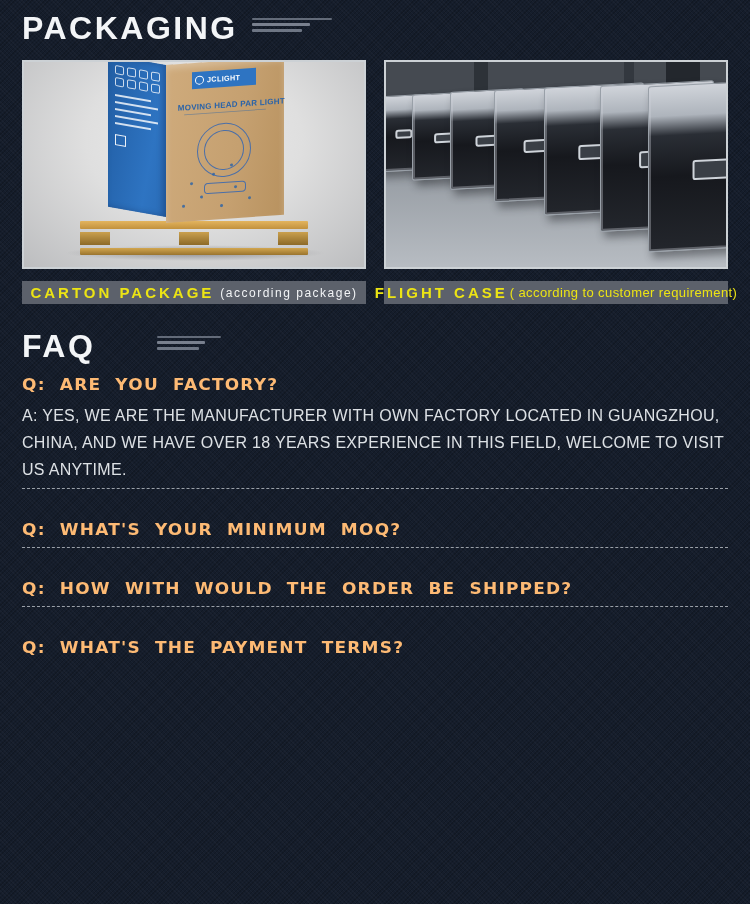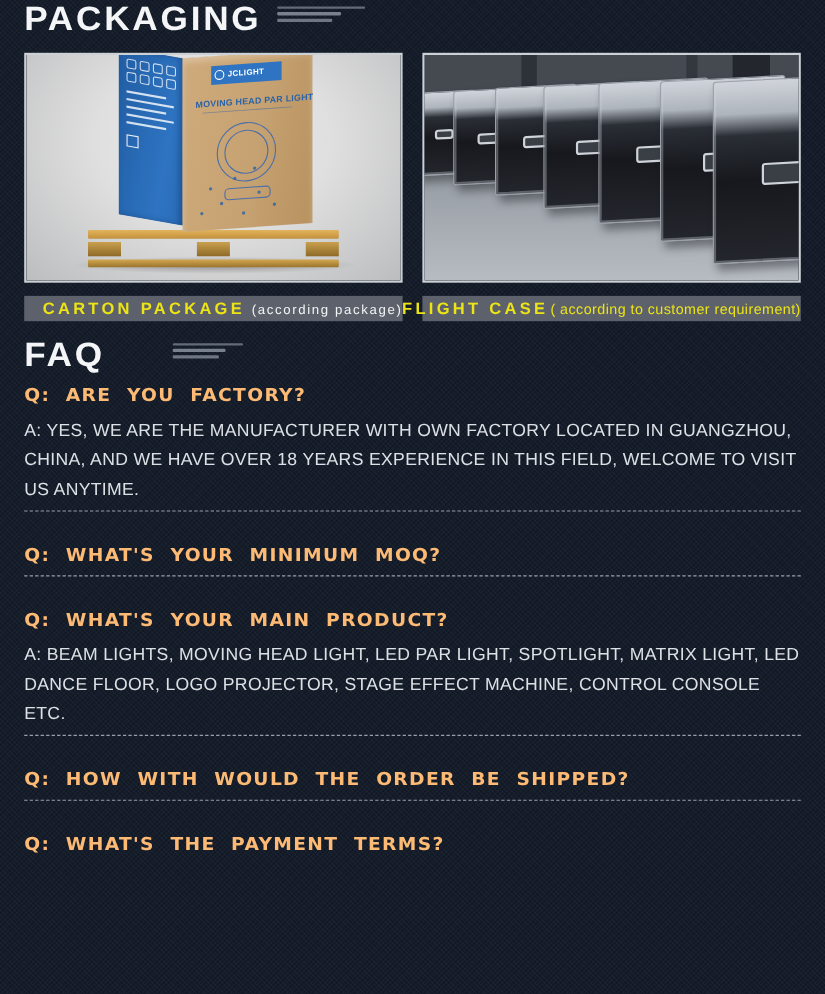--- a/index.html
+++ b/index.html
@@ -9,21 +9,21 @@
     font-family:"Liberation Sans", sans-serif;
     background-color:#151d2b;
     background-image:
       repeating-linear-gradient(45deg, rgba(255,255,255,0.025) 0 1px, transparent 1px 3px),
       repeating-linear-gradient(-45deg, rgba(0,0,0,0.18) 0 1px, transparent 1px 3px);
     color:#e3e6e9;
   }
   .page { width:750px; height:904px; padding:0 22px; }
 
   
-  .section-header { display:flex; align-items:flex-start; }
+  .section-header { display:flex; align-items:flex-start; padding-top:12px; }
   .section-header h1 {
     color:#f3f5f7; font-size:32px; line-height:34px; font-weight:bold;
     letter-spacing:2.5px; transform:scaleY(.96); transform-origin:left top;
   }
   .speed-lines { margin:6px 0 0 14px; display:flex; flex-direction:column; gap:3px; }
   .speed-lines i { display:block; background:#7e8694; border-radius:1px; }
   .speed-lines i:nth-child(1) { width:80px; height:2px; opacity:.75; }
   .speed-lines i:nth-child(2) { width:58px; height:3px; opacity:.95; }
   .speed-lines i:nth-child(3) { width:50px; height:3px; opacity:.85; }
   .speed-lines.small i:nth-child(1){ width:64px; }
@@ -94,21 +94,21 @@
   .fcase.c2 { left:26px;  bottom:88px; width:64px; height:86px; }
   .fcase.c3 { left:64px;  bottom:79px; width:74px; height:98px; }
   .fcase.c4 { left:108px; bottom:67px; width:86px; height:112px; }
   .fcase.c5 { left:158px; bottom:54px; width:100px; height:128px; }
   .fcase.c6 { left:214px; bottom:38px; width:114px; height:146px; }
   .fcase.c7 { left:262px; bottom:18px; width:130px; height:166px; }
 
   
   .captions { display:flex; gap:18px; margin-top:12px; }
   .caption { width:344px; height:23px; background:#5c616b;
-    display:flex; align-items:center; justify-content:flex-end; white-space:nowrap; }
+    display:flex; align-items:center; justify-content:center; white-space:nowrap; }
   .cap-title { color:#ece414; font-weight:bold; font-size:15px; letter-spacing:3px; }
   .cap-note { font-size:12px; letter-spacing:1.5px; margin-left:6px; }
   .cap-note.white { color:#f2f4f6; }
   .cap-note.yellow { color:#ece414; letter-spacing:.4px; font-size:13px; margin-left:2px; }
 
   
   .faq-header { margin-top:14px;gap:48px; }
   .faq-item { padding-top:30px; }
   .faq-item:first-child { padding-top:10px; }
   .q { color:#fdba74; font-family:"DejaVu Sans", sans-serif; font-weight:bold;
@@ -238,25 +238,20 @@
       <h3 class="q">Q: ARE YOU FACTORY?</h3>
       <p class="a">A: YES, WE ARE THE MANUFACTURER WITH OWN FACTORY LOCATED IN GUANGZHOU, CHINA, AND WE HAVE OVER 18 YEARS EXPERIENCE IN THIS FIELD, WELCOME TO VISIT US ANYTIME.</p>
       <div class="divider"></div>
     </section>
 
     <section class="faq-item">
       <h3 class="q">Q: WHAT'S YOUR MINIMUM MOQ?</h3>
       <div class="divider"></div>
     </section>
 
-    <section class="faq-item">
-      <h3 class="q">Q: WHAT'S YOUR MAIN PRODUCT?</h3>
-      <p class="a">A: BEAM LIGHTS, MOVING HEAD LIGHT, LED PAR LIGHT, SPOTLIGHT, MATRIX LIGHT, LED DANCE FLOOR, LOGO PROJECTOR, STAGE EFFECT MACHINE, CONTROL CONSOLE ETC.</p>
-      <div class="divider"></div>
-    </section>
 
     <section class="faq-item">
       <h3 class="q">Q: HOW WITH WOULD THE ORDER BE SHIPPED?</h3>
       <div class="divider"></div>
     </section>
 
     <section class="faq-item">
       <h3 class="q">Q: WHAT'S THE PAYMENT TERMS?</h3>
 
     </section>

